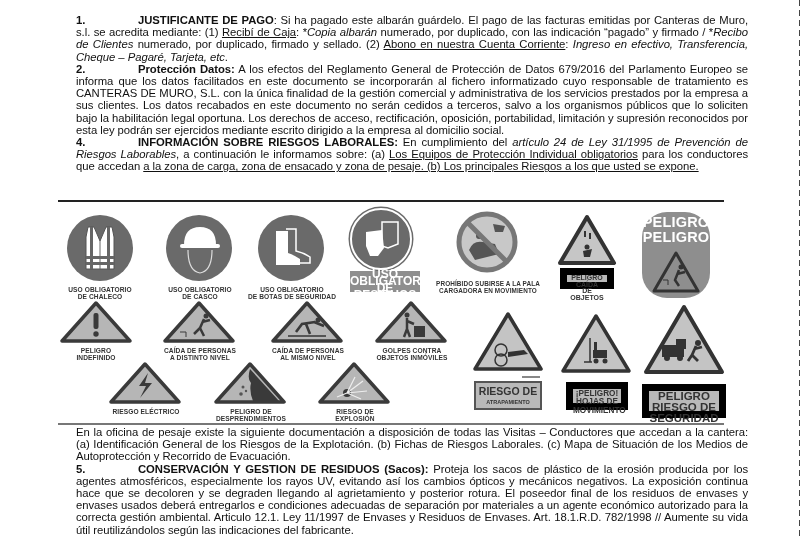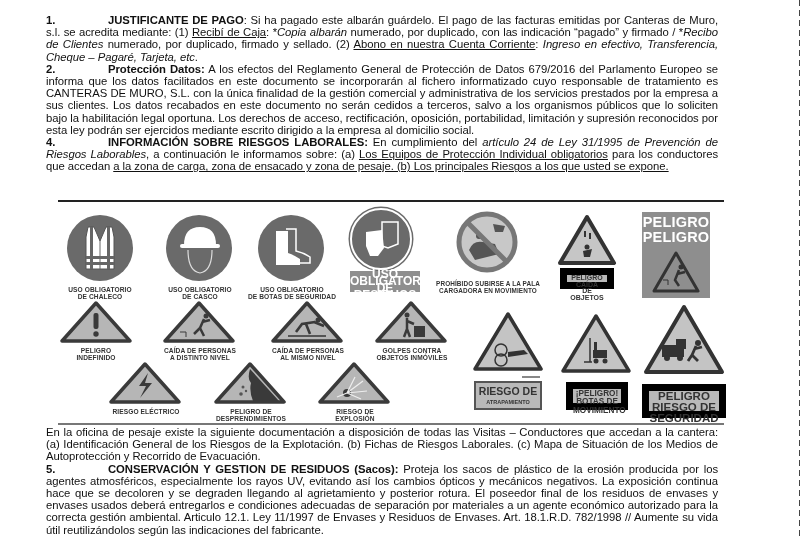--- a/index.html
+++ b/index.html
@@ -1,32 +1,32 @@
 <!DOCTYPE html>
 <html><head>
 <meta charset="utf-8">
 <style>
   * { box-sizing: border-box; margin: 0; padding: 0; }
   html, body { width: 800px; height: 539px; background: #ffffff; overflow: hidden; }
   body { position: relative; font-family: "Liberation Sans", sans-serif; color: #111; }
   .page { position: absolute; left: 0; top: 0; width: 800px; height: 539px; }
-  .text-block { position: absolute; left: 46px; width: 672px; font-size: 11.3px; line-height: 12.2px; text-align: justify; letter-spacing: -0.05px; }
+  .text-block { position: absolute; left: 76px; width: 672px; font-size: 11.3px; line-height: 12.2px; text-align: justify; letter-spacing: -0.05px; }
   .title { position: absolute; left: 61px; top: 0px; font-size: 13px; font-weight: bold; letter-spacing: 0; }
   .p { display: block; }
   .num { display: inline-block; width: 62px; font-weight: bold; }
   .b { font-weight: bold; }
   .i { font-style: italic; }
   .u { text-decoration: underline; }
   .sep { position: absolute; left: 58px; width: 666px; height: 1.5px; background: #222; }
   .sep.grey { background: #777; height: 2px; }
   .dashes { position: absolute; right: 0px; top: 0; width: 2px; height: 539px;
     background: repeating-linear-gradient(to bottom, #444 0 6px, transparent 6px 10px); left: 799px; }
 
   
-  .sign { position: absolute; }
+  .sign { position: absolute; border-radius: 25px; }
   .circle { border-radius: 50%; background: #6a6a6a; position: absolute; }
   .caption { position: absolute; font-weight: bold; font-size: 6.6px; line-height: 7.4px; text-align: center; color: #333; letter-spacing: 0.1px; }
   .plate { position: absolute; background: #8e8e8e; color: #fff; font-weight: bold; text-align: center; }
   .plate-light { position: absolute; background: #b9b9b9; color: #333; font-weight: bold; text-align: center; border: 7px solid #000000; }
   svg { display: block; }
 </style>
 </head>
 <body>
 
 <div class="page">
@@ -245,21 +245,21 @@
       <path d="M36 4 L69 59 L3 59 Z" fill="#c4c4c4" stroke="#333" stroke-width="3.5" stroke-linejoin="round"></path>
       <rect x="34" y="30" width="3" height="8" fill="#333"></rect>
         <rect x="33" y="38" width="14" height="8" fill="#333"></rect>
       <line x1="30" y1="26" x2="30" y2="50" stroke="#333" stroke-width="1.5"></line>
         <line x1="24" y1="50" x2="32" y2="50" stroke="#333" stroke-width="1.5"></line>
       <circle cx="36" cy="49" r="2.5" fill="#333"></circle>
         <circle cx="45" cy="49" r="2.5" fill="#333"></circle>
     </svg>
     <div class="plate-light" style="left:6px;top:72px;width:62px;height:28px;font-size:8.2px;line-height:8.4px;padding-top:1px;">
         <div>¡PELIGRO!</div>
-        <div>BOTAS DE</div>
+        <div>HOJAS DE</div>
         <div>MOVIMIENTO</div>
       </div>
   </div>
 
   <div class="sign" style="left:642px;top:303px;width:84px;height:114px;">
     <svg style="position:absolute;left:0;top:0;" width="84" height="74" viewBox="0 0 84 74">
       <path d="M42 4 L80 69 L4 69 Z" fill="#c4c4c4" stroke="#333" stroke-width="4" stroke-linejoin="round"></path>
       <rect x="20" y="42" width="22" height="12" fill="#333"></rect>
         <rect x="34" y="36" width="10" height="10" fill="#333"></rect>
       <circle cx="25" cy="55" r="3" fill="#333"></circle>

